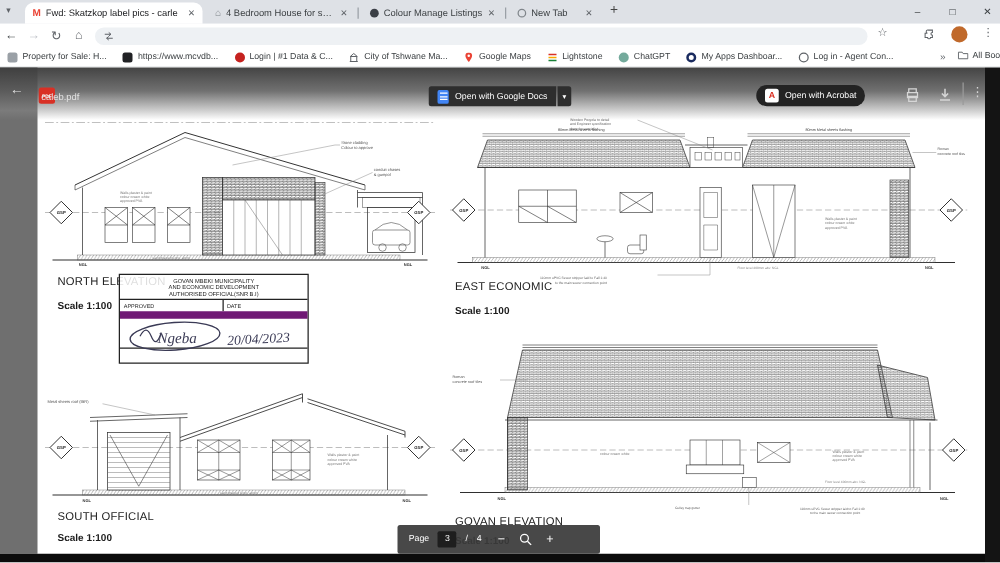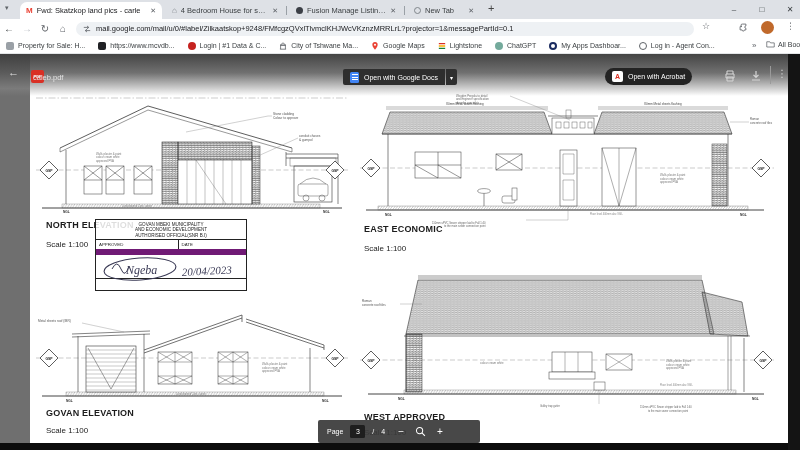--- a/index.html
+++ b/index.html
@@ -26,22 +26,22 @@
   #leftstrip{left:0;top:54px;width:30px;height:389px;background:#6f6f6f}
   #page{left:30px;top:54px;width:758px;height:389px;background:#fff}
   #rightstrip{left:788px;top:54px;width:12px;height:396px;background:#141414}
   #bottomstrip{left:0;top:443px;width:788px;height:7px;background:#0c0c0c}
   #pdfheader{left:0;top:54px;width:788px;height:42px;background:linear-gradient(180deg,rgba(62,62,62,.97) 0%,rgba(88,88,88,.85) 45%,rgba(140,140,140,.42) 82%,rgba(190,190,190,0) 100%)}
   #fname{font-size:7.5px;color:#e3e3e3}
   .hdrbtn{display:flex;align-items:center;gap:5px;background:#2e2e2e;color:#fff;font-size:7px;height:16px;padding:0 7px;border-radius:2px}
   #acrobtn{background:#232323;border-radius:9px;height:17px}
   .hic{color:#d6d6d6}
   
-  .elevttl{font-size:9px;font-weight:bold;color:#1c1c1c;letter-spacing:.2px}
-  .elevscale{font-size:8px;font-weight:normal;color:#1c1c1c}
+  .elevttl{font-size:9px;font-weight:normal;color:#1c1c1c;letter-spacing:.2px}
+  .elevscale{font-size:8px;font-weight:bold;color:#1c1c1c}
   
   #stamp{left:95px;top:219px;width:152px;height:72px;border:1.2px solid #222;background:rgba(255,255,255,.85);font-size:4.6px;color:#222}
   #stamp .hd{text-align:center;line-height:1.25;padding-top:1.5px;border-bottom:1px solid #222;height:20px}
   #stamp .cols{display:flex;border-bottom:none;height:9px;font-size:4.4px}
   #stamp .cols div{padding:1.5px 0 0 3px}
   #stamp .c1{width:55%;border-right:1px solid #222}
   #stamp .c2{flex:1}
   #stamp .sig{height:30px;border-top:6px solid #701a75;border-bottom:1px solid #222;position:relative}
   
   #pager{left:318px;top:420px;width:162px;height:23px;background:rgba(58,58,58,.93);border-radius:2px;display:flex;align-items:center;gap:7px;padding:0 9px;color:#fff;z-index:9}
@@ -64,32 +64,32 @@
     <pattern id="gnd" width="2.6" height="4" patternUnits="userSpaceOnUse">
       <path d="M0 4L2.6 0" stroke="#6a6a6a" stroke-width="0.4" fill="none"></path>
     </pattern>
   </defs>
 </svg>
 
 <div class="abs" id="tabstrip">
   <div class="abs" style="left:5px;top:4px;font-size:7px;color:#5f6368">▾</div>
   <div class="abs tab active" style="left:20px;width:142px">
     <span style="color:#ea4335;font-weight:bold;font-size:8px">M</span>
-    <span class="ttl">Fwd: Skatzkop land pics - carle</span>
+    <span class="ttl">Fwd: Skatzkop label pics - carle</span>
     <span class="x">✕</span>
   </div>
   <div class="abs tab" style="left:166px;width:118px">
     <span style="color:#80868b;font-size:8px">⌂</span>
     <span class="ttl">4 Bedroom House for sale in S</span>
     <span class="x">✕</span>
   </div>
   <div class="abs tdiv" style="left:286px"></div>
   <div class="abs tab" style="left:290px;width:112px">
     <span style="width:7px;height:7px;border-radius:50%;background:#3b3f46"></span>
-    <span class="ttl">Fusion Manage Listings</span>
+    <span class="ttl">Colour Manage Listings</span>
     <span class="x">✕</span>
   </div>
   <div class="abs tdiv" style="left:404px"></div>
   <div class="abs tab" style="left:408px;width:72px">
     <span style="width:7px;height:7px;border-radius:50%;border:1px solid #80868b"></span>
     <span class="ttl">New Tab</span>
     <span class="x">✕</span>
   </div>
   <div class="abs" style="left:488px;top:2px;font-size:11px;color:#444">+</div>
   <div class="abs winbtn" style="left:722px">–</div>
@@ -100,21 +100,20 @@
 <div class="abs" id="addrbar">
   <span class="navic" style="color:#3c4043">←</span>
   <span class="navic" style="color:#bdc1c6">→</span>
   <span class="navic">↻</span>
   <span class="navic">⌂</span>
 </div>
 <div class="abs" id="urlpill">
   <svg width="8" height="8" viewBox="0 0 10 10">
       <path d="M1 3h6M5 1.2 7.2 3 5 4.8M9 7H3M5 5.2 2.8 7 5 8.8" stroke="#5f6368" stroke-width="1" fill="none"></path>
     </svg>
-  <span id="urltxt">mail.google.com/mail/u/0/#label/Zilkaatskop+9248/FMfcgzQVxlTlvmclKHJWcVKznzMRRLrL?projector=1&amp;messagePartId=0.1</span>
 </div>
 <span class="abs" style="left:702px;top:21px;font-size:9px;color:#5f6368">☆</span>
 <svg class="abs" style="left:738px;top:22px" width="10" height="10" viewBox="0 0 12 12">
     <path d="M4 1h4v2.2a1.4 1.4 0 0 0 0 2.8V8H6.2a1.4 1.4 0 0 1-2.8 0H1V4h2.2a1.4 1.4 0 0 1 .8-3z" transform="translate(1.5 1.5)" fill="none" stroke="#5f6368" stroke-width="1"></path>
   </svg>
 <div class="abs" style="left:761px;top:20.5px;width:13px;height:13px;border-radius:50%;background:#c0692b"></div>
 <span class="abs" style="left:786px;top:21px;font-size:9px;color:#5f6368">⋮</span>
 
 <div class="abs" id="bmbar">
   <div class="bm">
@@ -343,21 +342,21 @@
 
   <path class="annline" d="M46 35 88 44"></path>
   <text x="2" y="34" font-size="3.2" fill="#555">Metal sheets roof (IBR)</text>
   <text x="226" y="77" font-size="2.8" fill="#777">Walls plaster &amp; paint</text>
   <text x="226" y="80.6" font-size="2.8" fill="#777">colour cream white</text>
   <text x="226" y="84.2" font-size="2.8" fill="#777">approved PVA</text>
   <text x="140" y="107" font-size="2.6" fill="#888">Land drained Conc. apron</text>
   <text x="30" y="113.5" font-size="3.2" font-weight="bold" fill="#333">NGL</text>
   <text x="286" y="113.5" font-size="3.2" font-weight="bold" fill="#333">NGL</text>
 </svg>
-<div class="abs elevttl" style="left:46px;top:408px">GOVAN ELEVATION</div>
+<div class="abs elevttl" style="left:46px;top:408px">SOUTH OFFICIAL</div>
 <div class="abs elevscale" style="left:46px;top:426px">Scale 1:100</div>
 
 <svg class="abs" style="left:360px;top:274px" width="414" height="144" viewBox="0 0 414 144">
   <path d="M0 86H414" stroke="#8a8a8a" stroke-width="0.45" stroke-dasharray="5 2.5" fill="none"></path>
   <path d="M8 120H404" stroke="#2f2f2f" stroke-width="0.9" fill="none"></path>
   <rect x="44" y="116" width="332" height="4" fill="url(#gnd)" stroke="#555" stroke-width="0.3"></rect>
   <path d="M58 4H342M58 2H342" stroke="#333" stroke-width="0.5" fill="none"></path>
   <polygon points="58,6 342,6 354,60 46,60" fill="url(#tile)" stroke="#333" stroke-width="0.6"></polygon>
   <polygon points="342,18 382,28 388,62 350,60" fill="url(#tile)" stroke="#333" stroke-width="0.6"></polygon>
   <path d="M44 62H390" stroke="#333" stroke-width="0.6" fill="none"></path>
@@ -385,21 +384,21 @@
   <text x="306" y="91.6" font-size="2.8" fill="#777">colour cream white</text>
   <text x="306" y="95.2" font-size="2.8" fill="#777">approved PVA</text>
   <text x="300" y="112" font-size="2.6" fill="#888">Floor level 400mm abv. NGL</text>
   <path class="annline" d="M239 116V130"></path>
   <text x="180" y="133" font-size="2.6" fill="#666">Gulley trap gutter</text>
   <text x="280" y="134" font-size="2.6" fill="#666">110mm uPVC Sewer stripper laid to Fall 1:40</text>
   <text x="288" y="137.6" font-size="2.6" fill="#666">to the main sewer connection point</text>
   <text x="38" y="126" font-size="3.2" font-weight="bold" fill="#333">NGL</text>
   <text x="392" y="126" font-size="3.2" font-weight="bold" fill="#333">NGL</text>
 </svg>
-<div class="abs elevttl" style="left:364px;top:412px;z-index:2">WEST APPROVED</div>
+<div class="abs elevttl" style="left:364px;top:412px;z-index:2">GOVAN ELEVATION</div>
 <div class="abs elevscale" style="left:364px;top:428px;z-index:2">Scale 1:100</div>
 
 <div class="abs" id="pdfheader"></div>
 <span class="abs" style="left:8px;top:66px;font-size:11px;color:#e0e0e0;z-index:5">←</span>
 <div class="abs" style="left:31px;top:70px;width:13px;height:13px;background:#d93025;border-radius:2px;display:flex;align-items:center;justify-content:center;z-index:5">
   <span style="font-size:4px;color:#fff;font-weight:bold">PDF</span>
 </div>
 <span class="abs" id="fname" style="left:33px;top:73px;z-index:5">caleb.pdf</span>
 
 <div class="abs" style="left:343px;top:69px;display:flex;z-index:5">

